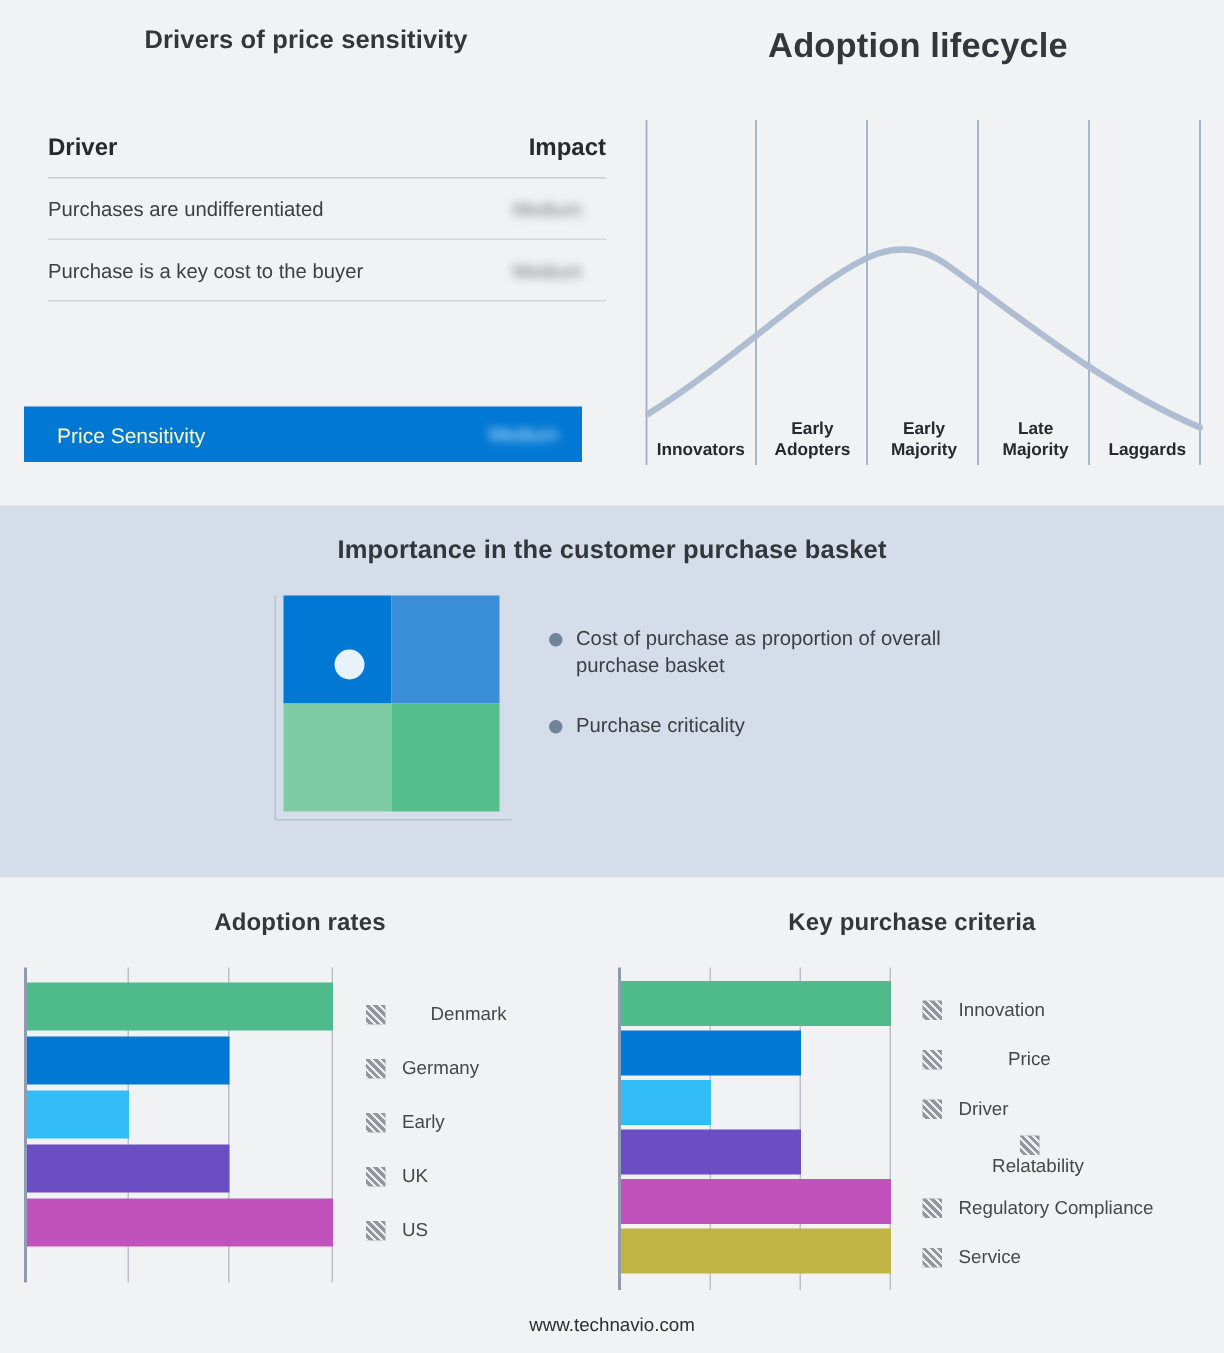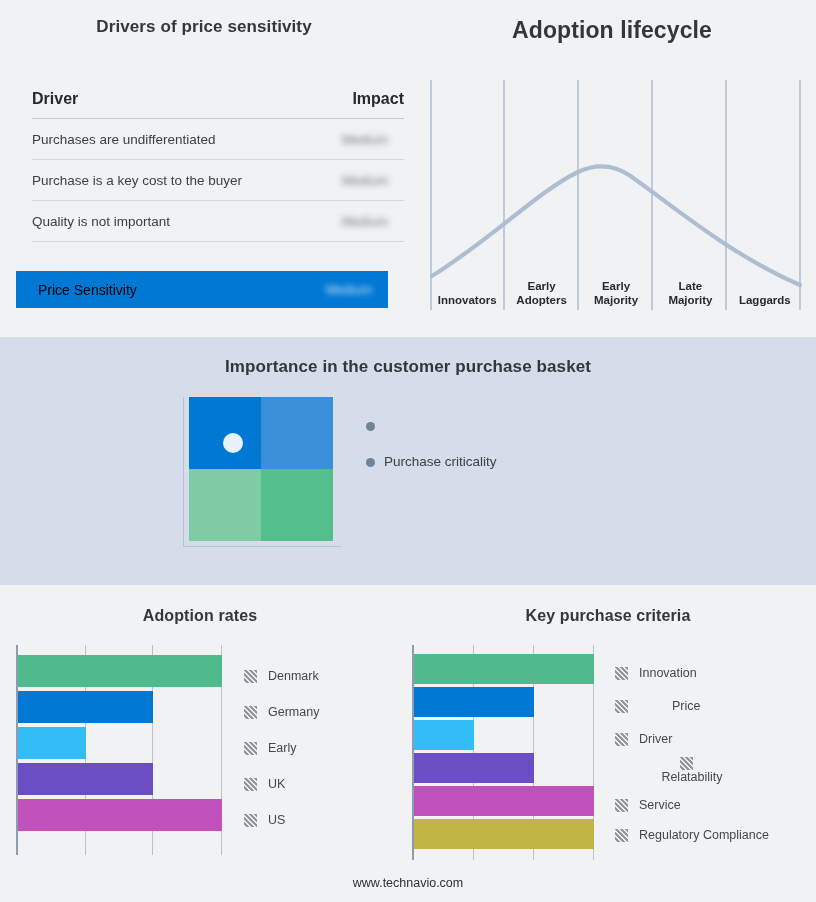--- a/index.html
+++ b/index.html
@@ -49,21 +49,21 @@
     -webkit-filter: blur(3.2px);
     user-select: none;
     padding-right: 16px;
   }
   .drv-row-highlight {
     position: absolute; left: 16px; top: 271px;
     width: 372px; height: 37px;
     background: #0078d4;
     display: flex; align-items: center; justify-content: space-between;
   }
-  .drv-row-highlight .drv-name { color: #000000; font-size: 14px; padding-left: 22px; }
+  .drv-row-highlight .drv-name { color: #fef9c3; font-size: 14px; padding-left: 22px; }
   .drv-row-highlight .blurred { color: #d9ecfb; }
 
   
   #panel-lifecycle { position: absolute; left: 408px; top: 0; width: 408px; height: 337px; }
   #panel-lifecycle .panel-title { font-size: 23px; margin-top: 17px; }
   .life-plot { position: absolute; left: 22px; top: 80px; width: 372px; height: 230px; }
   .life-plot svg { display: block; }
   .life-labels {
     position: absolute; left: 22px; top: 263px;
     width: 372px; height: 46px;
@@ -153,24 +153,20 @@
         <span>Driver</span>
         <span>Impact</span>
       </div>
 
       <div class="drv-row">
         <span class="drv-name">Purchases are undifferentiated</span>
         <span class="blurred">Medium</span>
       </div>
       <div class="drv-row">
         <span class="drv-name">Purchase is a key cost to the buyer</span>
-        <span class="blurred">Medium</span>
-      </div>
-      <div class="drv-row">
-        <span class="drv-name">Quality is not important</span>
         <span class="blurred">Medium</span>
       </div>
     </div>
 
     <div class="drv-row-highlight">
       <span class="drv-name">Price Sensitivity</span>
       <span class="blurred">Medium</span>
     </div>
   </div>
 
@@ -227,20 +223,21 @@
         <div style="background:#3b8fd9"></div>
         <div style="background:#7ecba6"></div>
         <div style="background:#55bf8c"></div>
         <div class="quad-dot"></div>
       </div>
     </div>
 
     <div class="imp-legend">
       <div class="imp-li">
         <span class="imp-bullet"></span>
+        <span class="imp-text">Cost of purchase as proportion of overall purchase basket</span>
       </div>
       <div class="imp-li">
         <span class="imp-bullet"></span>
         <span class="imp-text">Purchase criticality</span>
       </div>
     </div>
   </div>
 
   <div id="panel-adoption">
     <div class="panel-title bar-title">Adoption rates</div>
@@ -263,21 +260,21 @@
           <div class="bar-row" style="height:32px; margin-bottom:4px;">
             <div class="bar-fill" style="width:66.3%; background:#6b4ec4;"></div>
           </div>
           <div class="bar-row" style="height:32px;">
             <div class="bar-fill" style="width:100%; background:#c152bb;"></div>
           </div>
         </div>
       </div>
 
       <div class="bar-legend" style="left:228px; top:15px;">
-        <div class="bl-item" style="height:32px; margin-bottom:4px;">
+        <div class="bl-item" style="height:32px; margin-bottom:4px;gap:19px;">
           <span class="bl-swatch"></span>
           <span class="bl-label">Denmark</span>
         </div>
         <div class="bl-item" style="height:32px; margin-bottom:4px;">
           <span class="bl-swatch"></span>
           <span class="bl-label">Germany</span>
         </div>
         <div class="bl-item" style="height:32px; margin-bottom:4px;">
           <span class="bl-swatch"></span>
           <span class="bl-label">Early</span>
@@ -334,27 +331,27 @@
           <span class="bl-label">Price</span>
         </div>
         <div class="bl-item" style="height:30px; margin-bottom:3px;">
           <span class="bl-swatch"></span>
           <span class="bl-label">Driver</span>
         </div>
         <div class="bl-item" style="height:30px; margin-bottom:3px;flex-direction:column;">
           <span class="bl-swatch"></span>
           <span class="bl-label">Relatability</span>
         </div>
+        <div class="bl-item" style="height:30px; margin-bottom:3px;">
+          <span class="bl-swatch"></span>
+          <span class="bl-label">Regulatory Compliance</span>
+        </div>
         <div class="bl-item" style="height:30px;">
           <span class="bl-swatch"></span>
           <span class="bl-label">Service</span>
         </div>
-        <div class="bl-item" style="height:30px; margin-bottom:3px;">
-          <span class="bl-swatch"></span>
-          <span class="bl-label">Regulatory Compliance</span>
-        </div>
       </div>
     </div>
   </div>
 
   <div class="footer">www.technavio.com</div>
 
 </div>
 
 </body></html>

